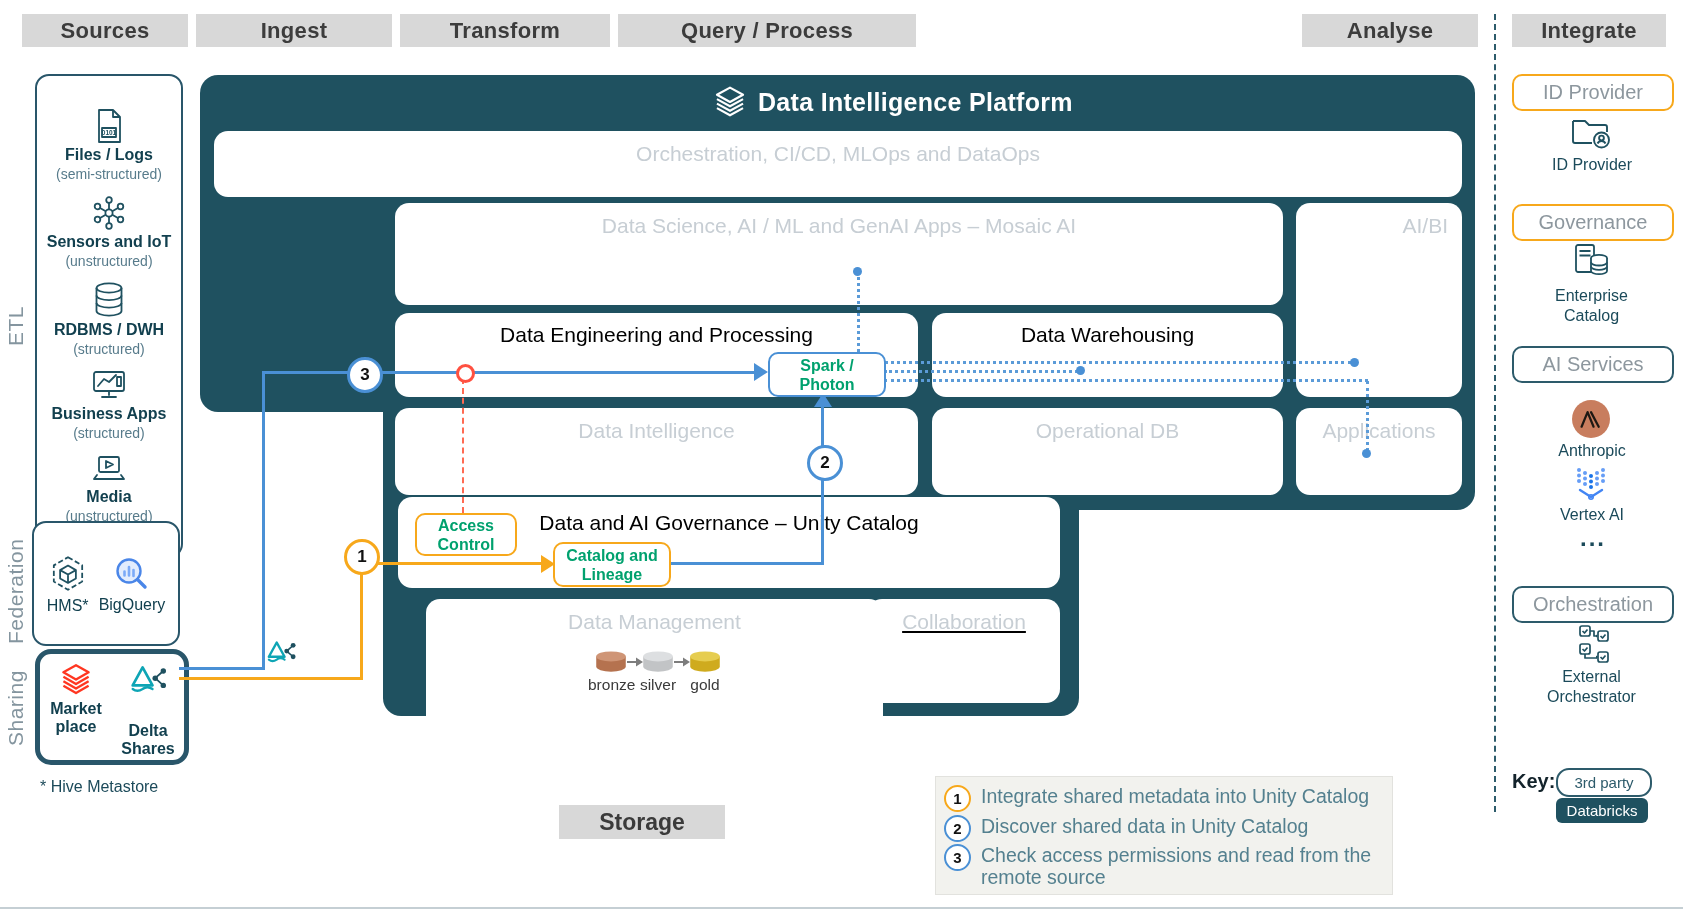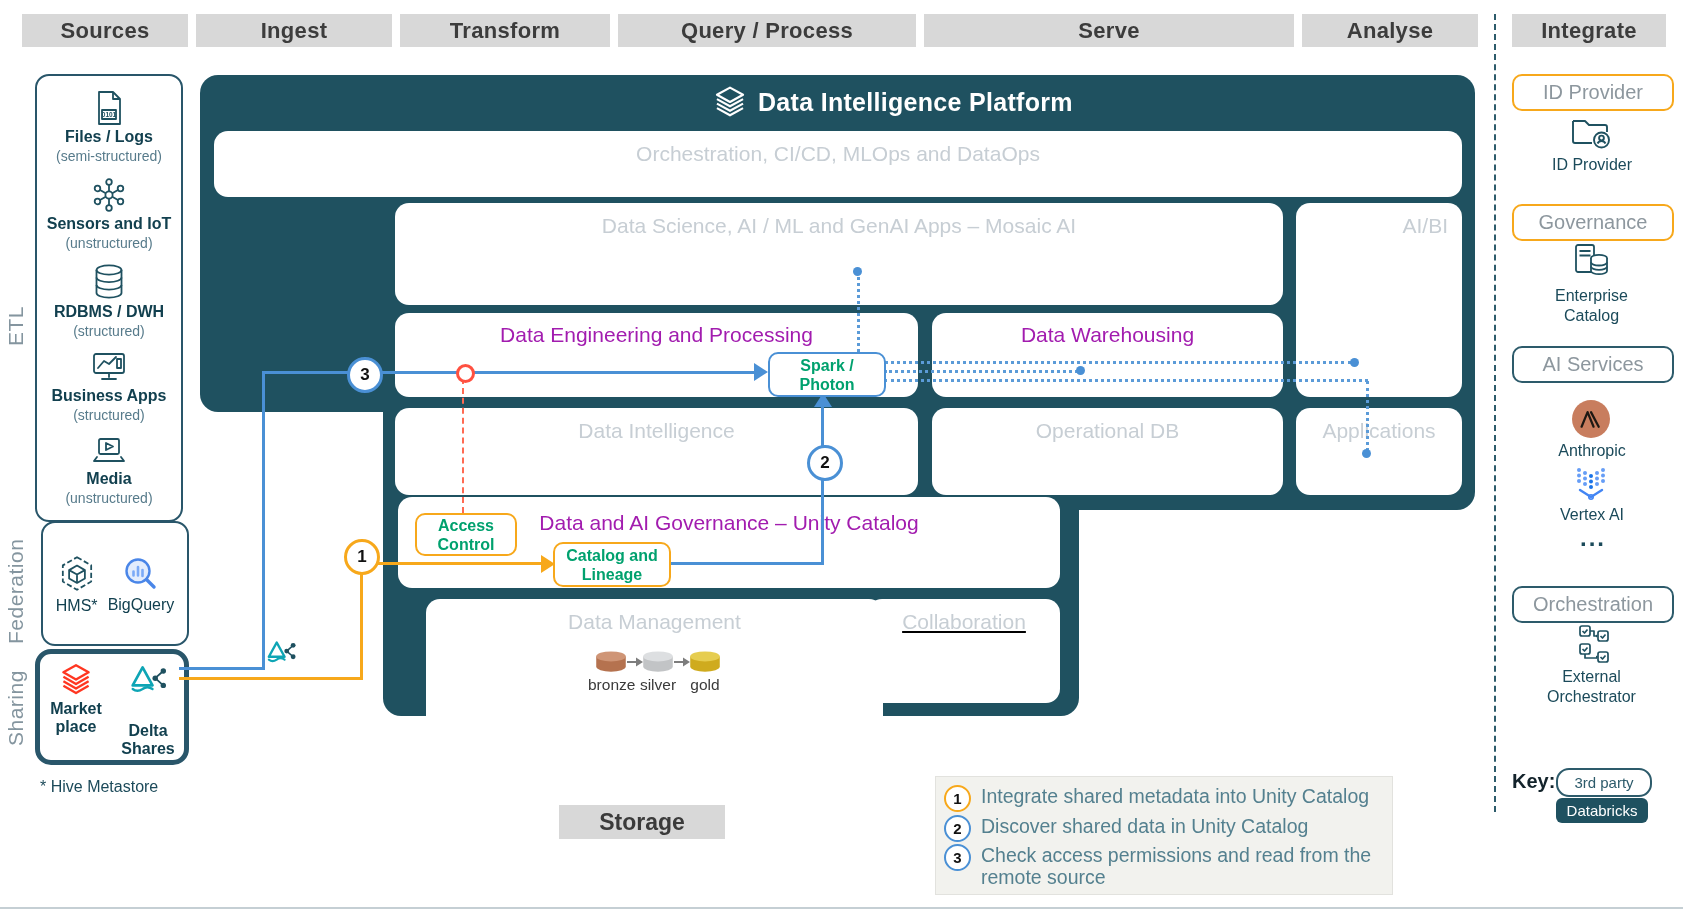--- a/index.html
+++ b/index.html
@@ -6,21 +6,21 @@
   #canvas{position:relative;width:1683px;height:914px;background:#fff;overflow:hidden;
     font-family:"Liberation Sans","DejaVu Sans",sans-serif;}
   .abs{position:absolute;}
   .hdr{position:absolute;top:14px;height:33px;background:#d8d8d8;color:#3c3c3c;
     font-size:22px;font-weight:bold;display:flex;align-items:center;justify-content:center;letter-spacing:.3px;}
   .vlabel{position:absolute;color:#84959f;font-size:21px;writing-mode:vertical-rl;transform:rotate(180deg);letter-spacing:.5px;}
   .srcbox{position:absolute;background:#fff;border:2px solid #29566a;border-radius:14px;}
   .teal{position:absolute;background:#1f5160;}
   .wbox{position:absolute;background:#fff;border-radius:14px;display:flex;justify-content:center;align-items:flex-start;}
   .muted{color:#c7ced4;font-size:21px;padding-top:10px;text-align:center;line-height:26px;}
-  .active{color:#a21caf;font-size:21px;padding-top:10px;text-align:left;}
+  .active{color:#000000;font-size:21px;padding-top:10px;text-align:left;}
   .node{position:absolute;background:#fff;border-radius:10px;display:flex;align-items:center;justify-content:center;
     text-align:center;font-weight:bold;color:#00a16e;font-size:16px;line-height:19px;z-index:6;}
   .bluenode{border:2.5px solid #4a90d5;}
   .orangenode{border:2.5px solid #f7a81b;}
   .marker{position:absolute;width:30px;height:30px;border-radius:50%;background:#fff;z-index:8;
     display:flex;align-items:center;justify-content:center;font-weight:bold;font-size:17px;color:#111;}
   .m-blue{border:3.5px solid #4a90d5;}
   .m-orange{border:3.5px solid #f7a81b;}
   .line{position:absolute;z-index:5;}
   .bluedot{position:absolute;width:9px;height:9px;border-radius:50%;background:#4a90d5;z-index:6;}
@@ -44,29 +44,28 @@
 </style>
 </head>
 <body>
 
 <div id="canvas">
 
   <div class="hdr" style="left:22px;width:166px;">Sources</div>
   <div class="hdr" style="left:196px;width:196px;">Ingest</div>
   <div class="hdr" style="left:400px;width:210px;">Transform</div>
   <div class="hdr" style="left:618px;width:298px;">Query / Process</div>
-  <div class="hdr" style="left:924px;width:370px;">Serve</div>
   <div class="hdr" style="left:1302px;width:176px;">Analyse</div>
   <div class="hdr" style="left:1512px;width:154px;">Integrate</div>
 
   <div class="vlabel" style="left:4px;top:236px;height:110px;">ETL</div>
   <div class="vlabel" style="left:4px;top:520px;height:124px;">Federation</div>
   <div class="vlabel" style="left:4px;top:652px;height:94px;">Sharing</div>
 
-  <div class="srcbox" style="left:35px;top:74px;width:144px;height:440px;display:flex;flex-direction:column;justify-content:space-evenly;align-items:center;padding:2px 0;">
+  <div class="srcbox" style="left:35px;top:74px;width:144px;height:440px;display:flex;flex-direction:column;justify-content:space-evenly;align-items:center;padding:20px 0;">
     <div class="srcitem">
       <span>
         <svg width="34" height="36" viewBox="0 0 34 36" fill="none" stroke="#1f5160" stroke-width="1.8" stroke-linejoin="round">
           <path d="M7 2 h14 l7 7 v25 H7 Z"></path>
             <path d="M21 2 v7 h7"></path>
           <rect x="10" y="20" width="14" height="9" fill="none"></rect>
           <text x="17" y="27" font-size="6.5" text-anchor="middle" fill="#1f5160" stroke="none" font-weight="bold">0101</text>
         </svg>
       </span>
       <span class="srcname">Files / Logs</span>
@@ -118,21 +117,21 @@
           <rect x="9" y="3" width="20" height="15" rx="1.5"></rect>
           <path d="M16 7 l7 3.5 -7 3.5 Z"></path>
           <path d="M4 25 h30 M7 21 l-3 4 M31 21 l3 4" stroke-linecap="round"></path>
         </svg>
       </span>
       <span class="srcname">Media</span>
       <span class="srcsub">(unstructured)</span>
     </div>
   </div>
 
-  <div class="srcbox" style="left:41px;top:521px;width:144px;height:121px;display:flex;justify-content:center;align-items:center;gap:10px;">
+  <div class="srcbox" style="left:32px;top:521px;width:144px;height:121px;display:flex;justify-content:center;align-items:center;gap:10px;">
     <div class="srcitem">
       <span>
         <svg width="42" height="42" viewBox="0 0 40 40" fill="none" stroke="#1f5160" stroke-width="1.7" stroke-linejoin="round">
           <path d="M20 4 L33.5 11.8 V27.2 L20 35 L6.5 27.2 V11.8 Z" stroke-dasharray="5 2.5"></path>
           <path d="M20 12 L27.5 16.3 V24.2 L20 28.5 L12.5 24.2 V16.3 Z"></path>
           <path d="M12.5 16.3 L20 20.5 L27.5 16.3 M20 20.5 V28.5"></path>
         </svg>
       </span>
       <span class="srcname" style="font-weight:500;">HMS*</span>
     </div>

